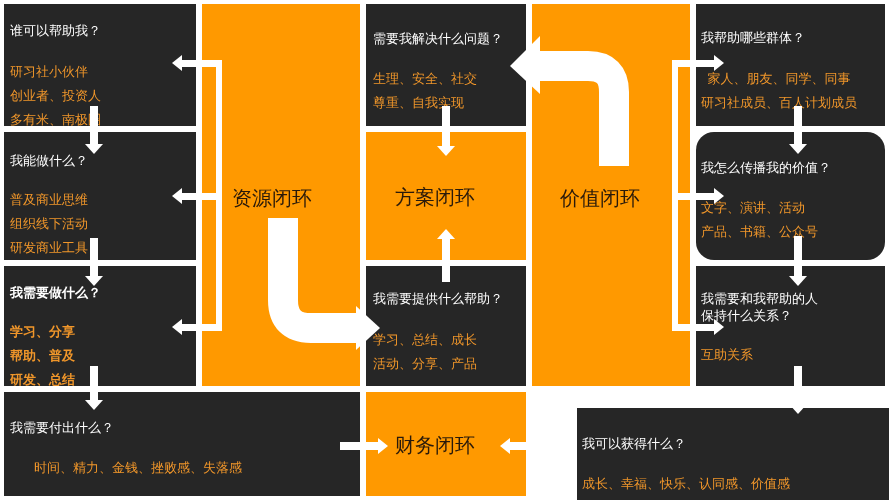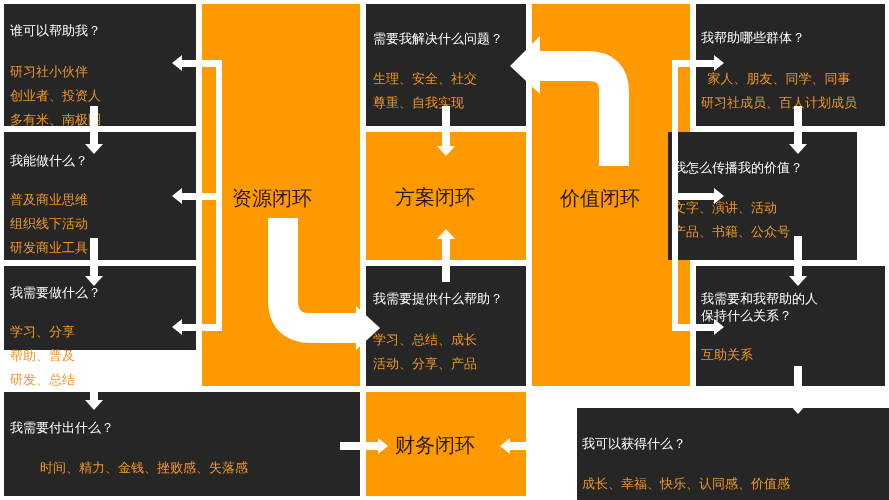--- a/index.html
+++ b/index.html
@@ -27,29 +27,29 @@
   <div class="a" style="left:6px;top:56px;">研习社小伙伴
 创业者、投资人
 多有米、南极圈</div>
 </div>
 <div class="cell dark" style="left:4px;top:132px;width:192px;height:128px;">
   <div class="q" style="left:6px;top:20px;">我能做什么？</div>
   <div class="a" style="left:6px;top:56px;">普及商业思维
 组织线下活动
 研发商业工具</div>
 </div>
-<div class="cell dark" style="left:4px;top:266px;width:192px;height:84px;">
+<div class="cell dark" style="left:4px;top:266px;width:192px;height:120px;font-weight:bold;">
   <div class="q" style="left:6px;top:18px;">我需要做什么？</div>
   <div class="a" style="left:6px;top:54px;">学习、分享
 帮助、普及
 研发、总结</div>
 </div>
 <div class="cell dark" style="left:4px;top:392px;width:356px;height:104px;">
   <div class="q" style="left:6px;top:27px;">我需要付出什么？</div>
-  <div class="a" style="left:12px;top:64px;padding-left:24px;">时间、精力、金钱、挫败感、失落感</div>
+  <div class="a" style="left:6px;top:64px;padding-left:24px;">时间、精力、金钱、挫败感、失落感</div>
 </div>
 
 <div class="cell orange" style="left:202px;top:4px;width:158px;height:382px;">
   <div class="big" style="left:30px;top:181px;">资源闭环</div>
 </div>
 
 <div class="cell dark" style="left:366px;top:4px;width:160px;height:122px;">
   <div class="q" style="left:7px;top:26px;">需要我解决什么问题？</div>
   <div class="a" style="left:7px;top:63px;">生理、安全、社交
 尊重、自我实现</div>
@@ -68,21 +68,21 @@
 
 <div class="cell orange" style="left:532px;top:4px;width:158px;height:382px;">
   <div class="big" style="left:28px;top:181px;">价值闭环</div>
 </div>
 
 <div class="cell dark" style="left:696px;top:4px;width:189px;height:122px;">
   <div class="q" style="left:5px;top:25px;">我帮助哪些群体？</div>
   <div class="a" style="left:5px;top:63px;text-align:center;">家人、朋友、同学、同事
 研习社成员、百人计划成员</div>
 </div>
-<div class="cell dark" style="left:668px;top:132px;width:189px;height:128px;">
+<div class="cell dark" style="left:696px;top:132px;width:189px;height:128px;border-radius:18px;">
   <div class="q" style="left:5px;top:27px;">我怎么传播我的价值？</div>
   <div class="a" style="left:5px;top:64px;">文字、演讲、活动
 产品、书籍、公众号</div>
 </div>
 <div class="cell dark" style="left:696px;top:266px;width:189px;height:120px;">
   <div class="q" style="left:5px;top:24px;">我需要和我帮助的人
 保持什么关系？</div>
   <div class="a" style="left:5px;top:77px;">互助关系</div>
 </div>
 <div class="cell dark" style="left:532px;top:408px;width:397px;height:104px;margin-left:45px;">

